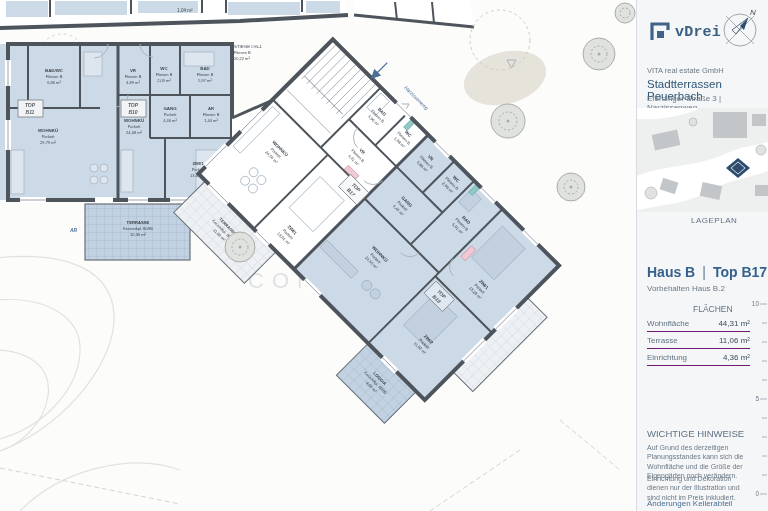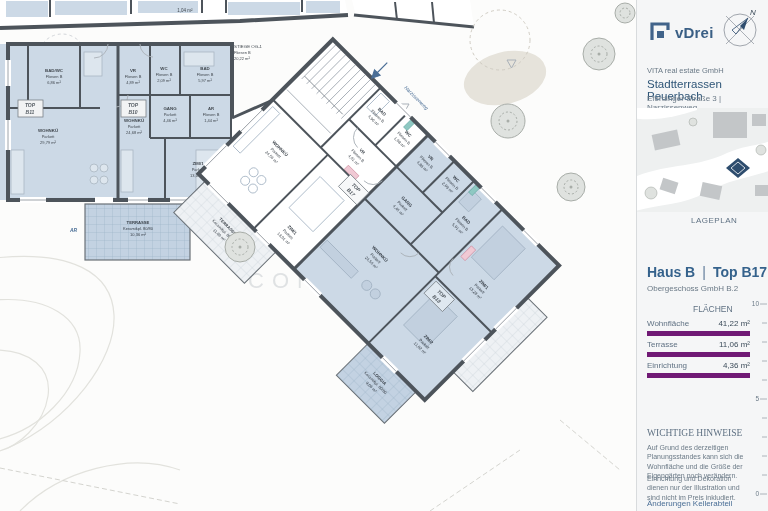--- a/index.html
+++ b/index.html
@@ -2,39 +2,39 @@
 <html><head>
 <meta charset="utf-8">
 <style>
   html,body{margin:0;padding:0;}
   body{width:768px;height:511px;overflow:hidden;background:#ffffff;
        font-family:"Liberation Sans", sans-serif;}
   .page{position:relative;width:768px;height:511px;display:flex;}
   .plan{position:relative;width:636px;height:511px;background:#fcfcfb;}
   .sidebar{position:relative;width:132px;height:511px;background:#f5f6f7;
            border-left:1px solid #d8dbdd;box-sizing:border-box;}
-  .brand{position:absolute;left:13px;top:22px;display:flex;align-items:center;gap:5px;}
+  .brand{position:absolute;left:13px;top:22px;display:flex;align-items:center;gap:5px;font-family:Liberation Mono, monospace;}
   .brand-text{font-size:15px;font-weight:bold;color:#3a5f85;letter-spacing:.2px;}
   .compass{position:absolute;right:6px;top:6px;}
   .company{position:absolute;left:10px;top:66px;font-size:7.5px;color:#6b7a87;text-align:center;}
   .project{position:absolute;left:10px;top:78px;font-size:11.5px;font-weight:normal;color:#2e5577;}
   .address{position:absolute;left:10px;top:94px;font-size:8px;color:#6b7a87;}
   .map{position:absolute;left:0;top:108px;width:132px;height:104px;background:#eef0f0;overflow:hidden;}
   .map-label{position:absolute;left:10px;top:216px;font-size:8px;color:#5f7183;letter-spacing:.5px;padding-left:44px;}
   .unit-title{position:absolute;left:10px;top:264px;display:flex;align-items:flex-end;gap:7px;
               font-size:14px;font-weight:bold;color:#35628c;}
   .unit-sep{font-weight:normal;color:#5f7a99;}
   .unit-sub{position:absolute;left:10px;top:284px;font-size:8px;color:#6b7a87;}
   .areas-head{position:absolute;left:10px;top:304px;font-size:8.5px;color:#5f7183;margin-left:46px;}
   .areas{position:absolute;left:10px;top:315px;width:103px;}
   .arow{display:flex;justify-content:space-between;align-items:baseline;
-        padding:4px 0 3px 0;border-bottom:5px solid #701a75;}
+        padding:4px 0 3px 0;border-bottom:1px solid #701a75;}
   .arow .lbl{font-size:8px;color:#5f7183;}
   .arow .val{font-size:8px;color:#3c4c5a;}
-  .notes-head{position:absolute;left:10px;top:428px;font-size:9.5px;color:#5f7183;font-family:Liberation Serif, serif;}
+  .notes-head{position:absolute;left:10px;top:428px;font-size:9.5px;color:#5f7183;}
   .note-p{position:absolute;left:10px;width:106px;font-size:7px;line-height:1.35;color:#6b7a87;}
   .note-p.p1{top:443px;}
   .note-p.p2{top:474px;}
   .disclaimer{position:absolute;left:10px;top:499px;font-size:8px;color:#4a6e96;}
   .ruler{position:absolute;right:0;top:296px;}
   svg text{font-family:"Liberation Sans", sans-serif;}
 </style>
 </head>
 <body>
 
@@ -468,27 +468,27 @@
         </g>
       </svg>
     </div>
     <div class="map-label">LAGEPLAN</div>
 
     <div class="unit-title">
       <span>Haus B</span>
       <span class="unit-sep">|</span>
       <span>Top B17</span>
     </div>
-    <div class="unit-sub">Obergeschoss GmbH B.2</div>
+    <div class="unit-sub">Vorbehalten Haus B.2</div>
 
     <div class="areas-head">FLÄCHEN</div>
     <div class="areas">
       <div class="arow">
         <span class="lbl">Wohnfläche</span>
-        <span class="val">41,22 m²</span>
+        <span class="val">44,31 m²</span>
       </div>
       <div class="arow">
         <span class="lbl">Terrasse</span>
         <span class="val">11,06 m²</span>
       </div>
       <div class="arow">
         <span class="lbl">Einrichtung</span>
         <span class="val">4,36 m²</span>
       </div>
     </div>

